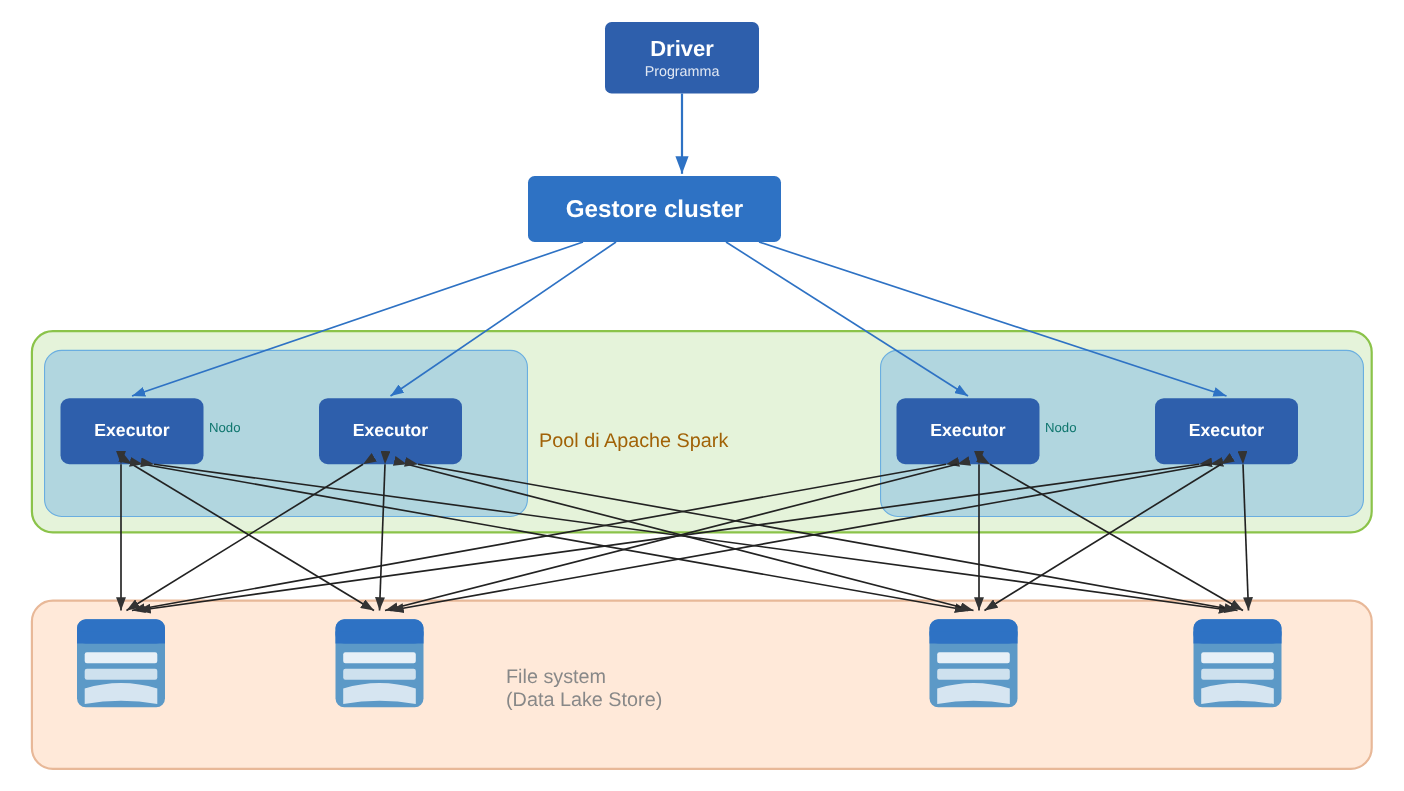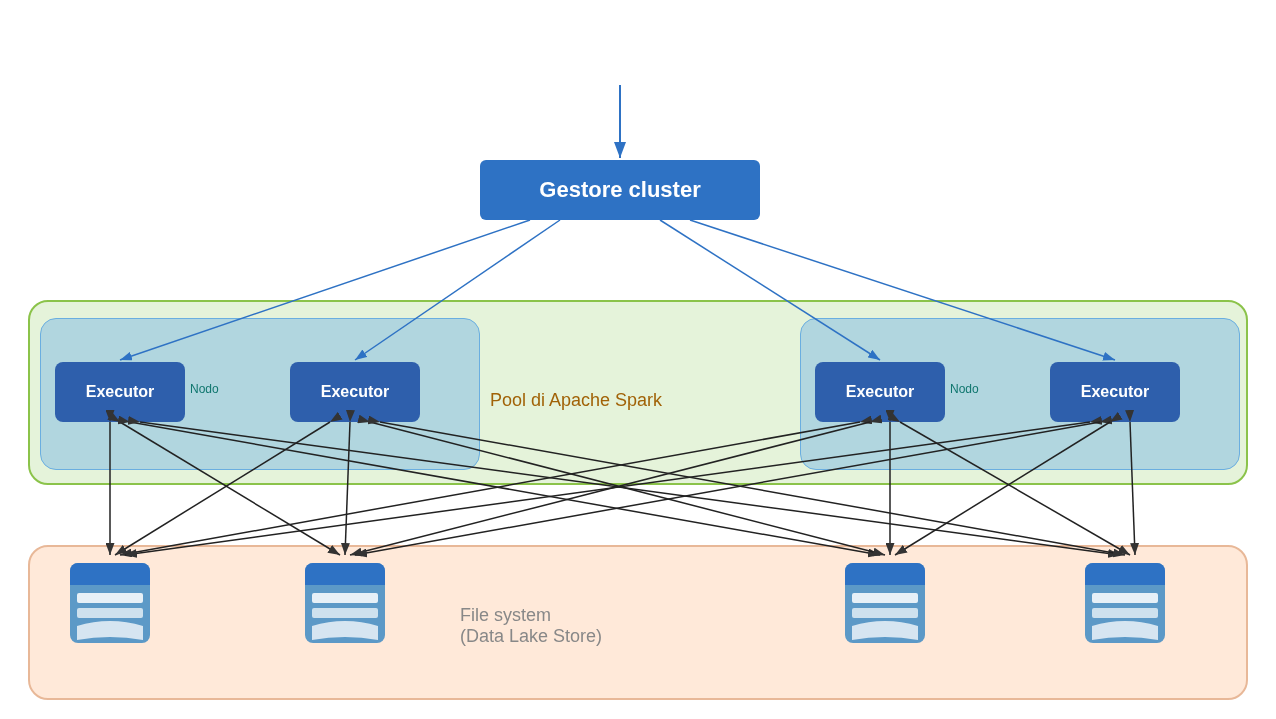--- a/index.html
+++ b/index.html
@@ -42,21 +42,21 @@
       font-size: 13px;
       font-weight: 400;
       opacity: 0.85;
     }
 
     
     .cluster-box {
       position: absolute;
       left: 480px;
       top: 160px;
-      width: 280px;
+      width: 230px;
       height: 60px;
       background: #2E72C4;
       border-radius: 6px;
       display: flex;
       align-items: center;
       justify-content: center;
       color: #fff;
       font-size: 22px;
       font-weight: 600;
     }
@@ -178,20 +178,24 @@
       width: 1276px;
       height: 719px;
       pointer-events: none;
     }
   </style>
 </head>
 <body>
 
 <div class="diagram-container">
 
+  <div class="driver-box">
+    <span class="title">Driver</span>
+    <span class="subtitle">Programma</span>
+  </div>
 
   <div class="cluster-box">
     <span>Gestore cluster</span>
   </div>
 
   <div class="spark-pool"></div>
 
   <div class="spark-pool-label">Pool di Apache Spark</div>
 
   <div class="node-container left"></div>

